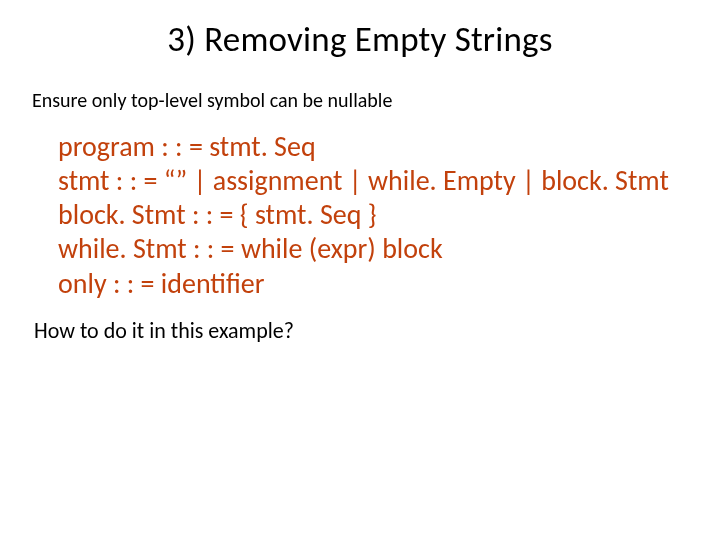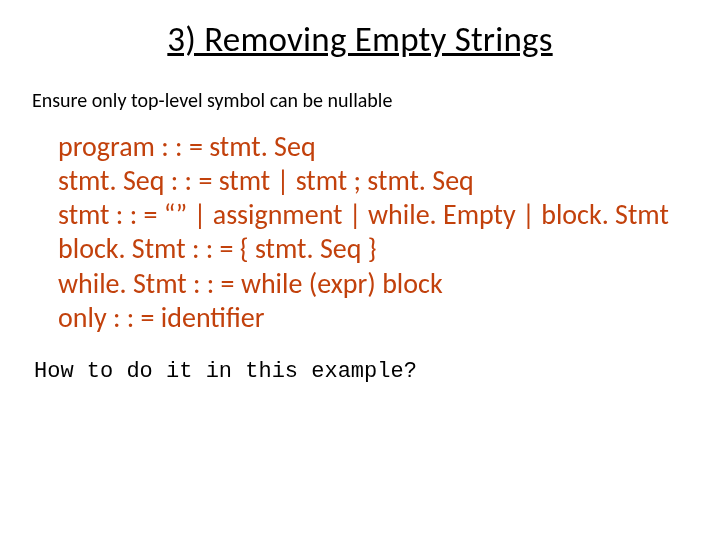--- a/index.html
+++ b/index.html
@@ -17,53 +17,50 @@
     height: 540px;
     padding: 18px 30px 0 30px;
     box-sizing: border-box;
   }
   .title {
     text-align: center;
     font-size: 35px;
     font-weight: 400;
     margin: 0 0 28px 0;
     letter-spacing: 0.2px;
-    text-decoration: underline;
   }
   .subtitle {
     font-size: 20px;
     margin: 0 0 18px 2px;
     font-weight: 400;
   }
   .grammar {
     margin-left: 28px;
     font-size: 28px;
     line-height: 1.22;
     color: #c2410c;
   }
   .grammar .line {
     white-space: nowrap;
   }
   .question {
     font-size: 22px;
-    margin-top: 24px;
+    margin-top: 16px;
     margin-left: 4px;
-    font-family: Liberation Mono, monospace;
   }
 </style>
 </head>
 <body>
 
 <div class="slide">
   <h1 class="title">3) Removing Empty Strings</h1>
   <div class="subtitle">Ensure only top-level symbol can be nullable</div>
 
   <div class="grammar">
     <div class="line">program : : = stmt. Seq</div>
-    <div class="line">stmt. Seq : : = stmt | stmt ; stmt. Seq</div>
     <div class="line">stmt : : = “” | assignment | while. Empty | block. Stmt</div>
     <div class="line">block. Stmt : : = { stmt. Seq }</div>
     <div class="line">while. Stmt : : = while (expr) block</div>
     <div class="line">only : : = identifier</div>
   </div>
 
   <div class="question">How to do it in this example?</div>
 </div>
 
 </body></html>

